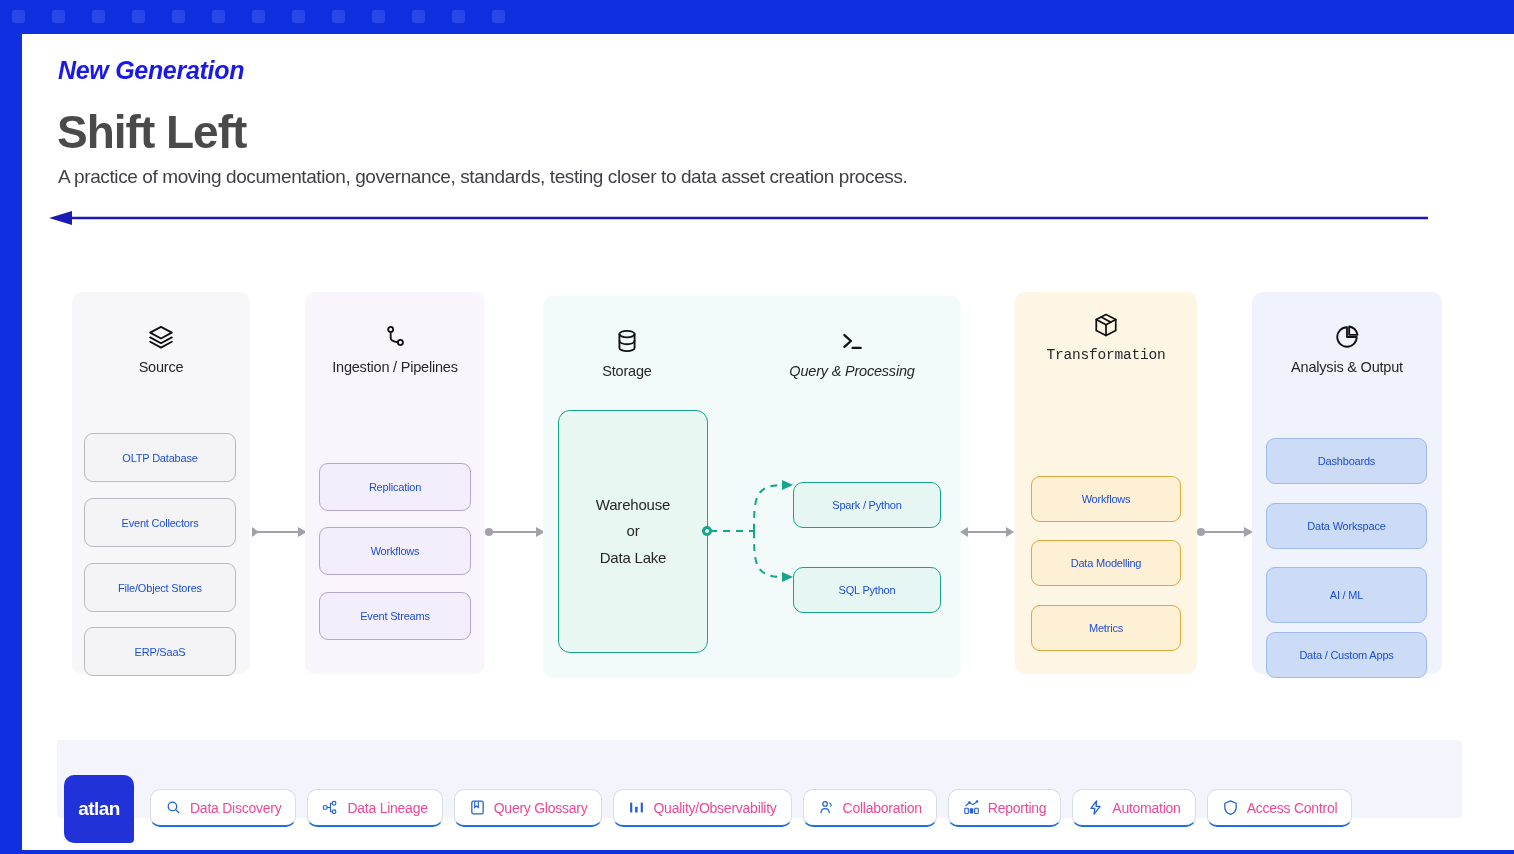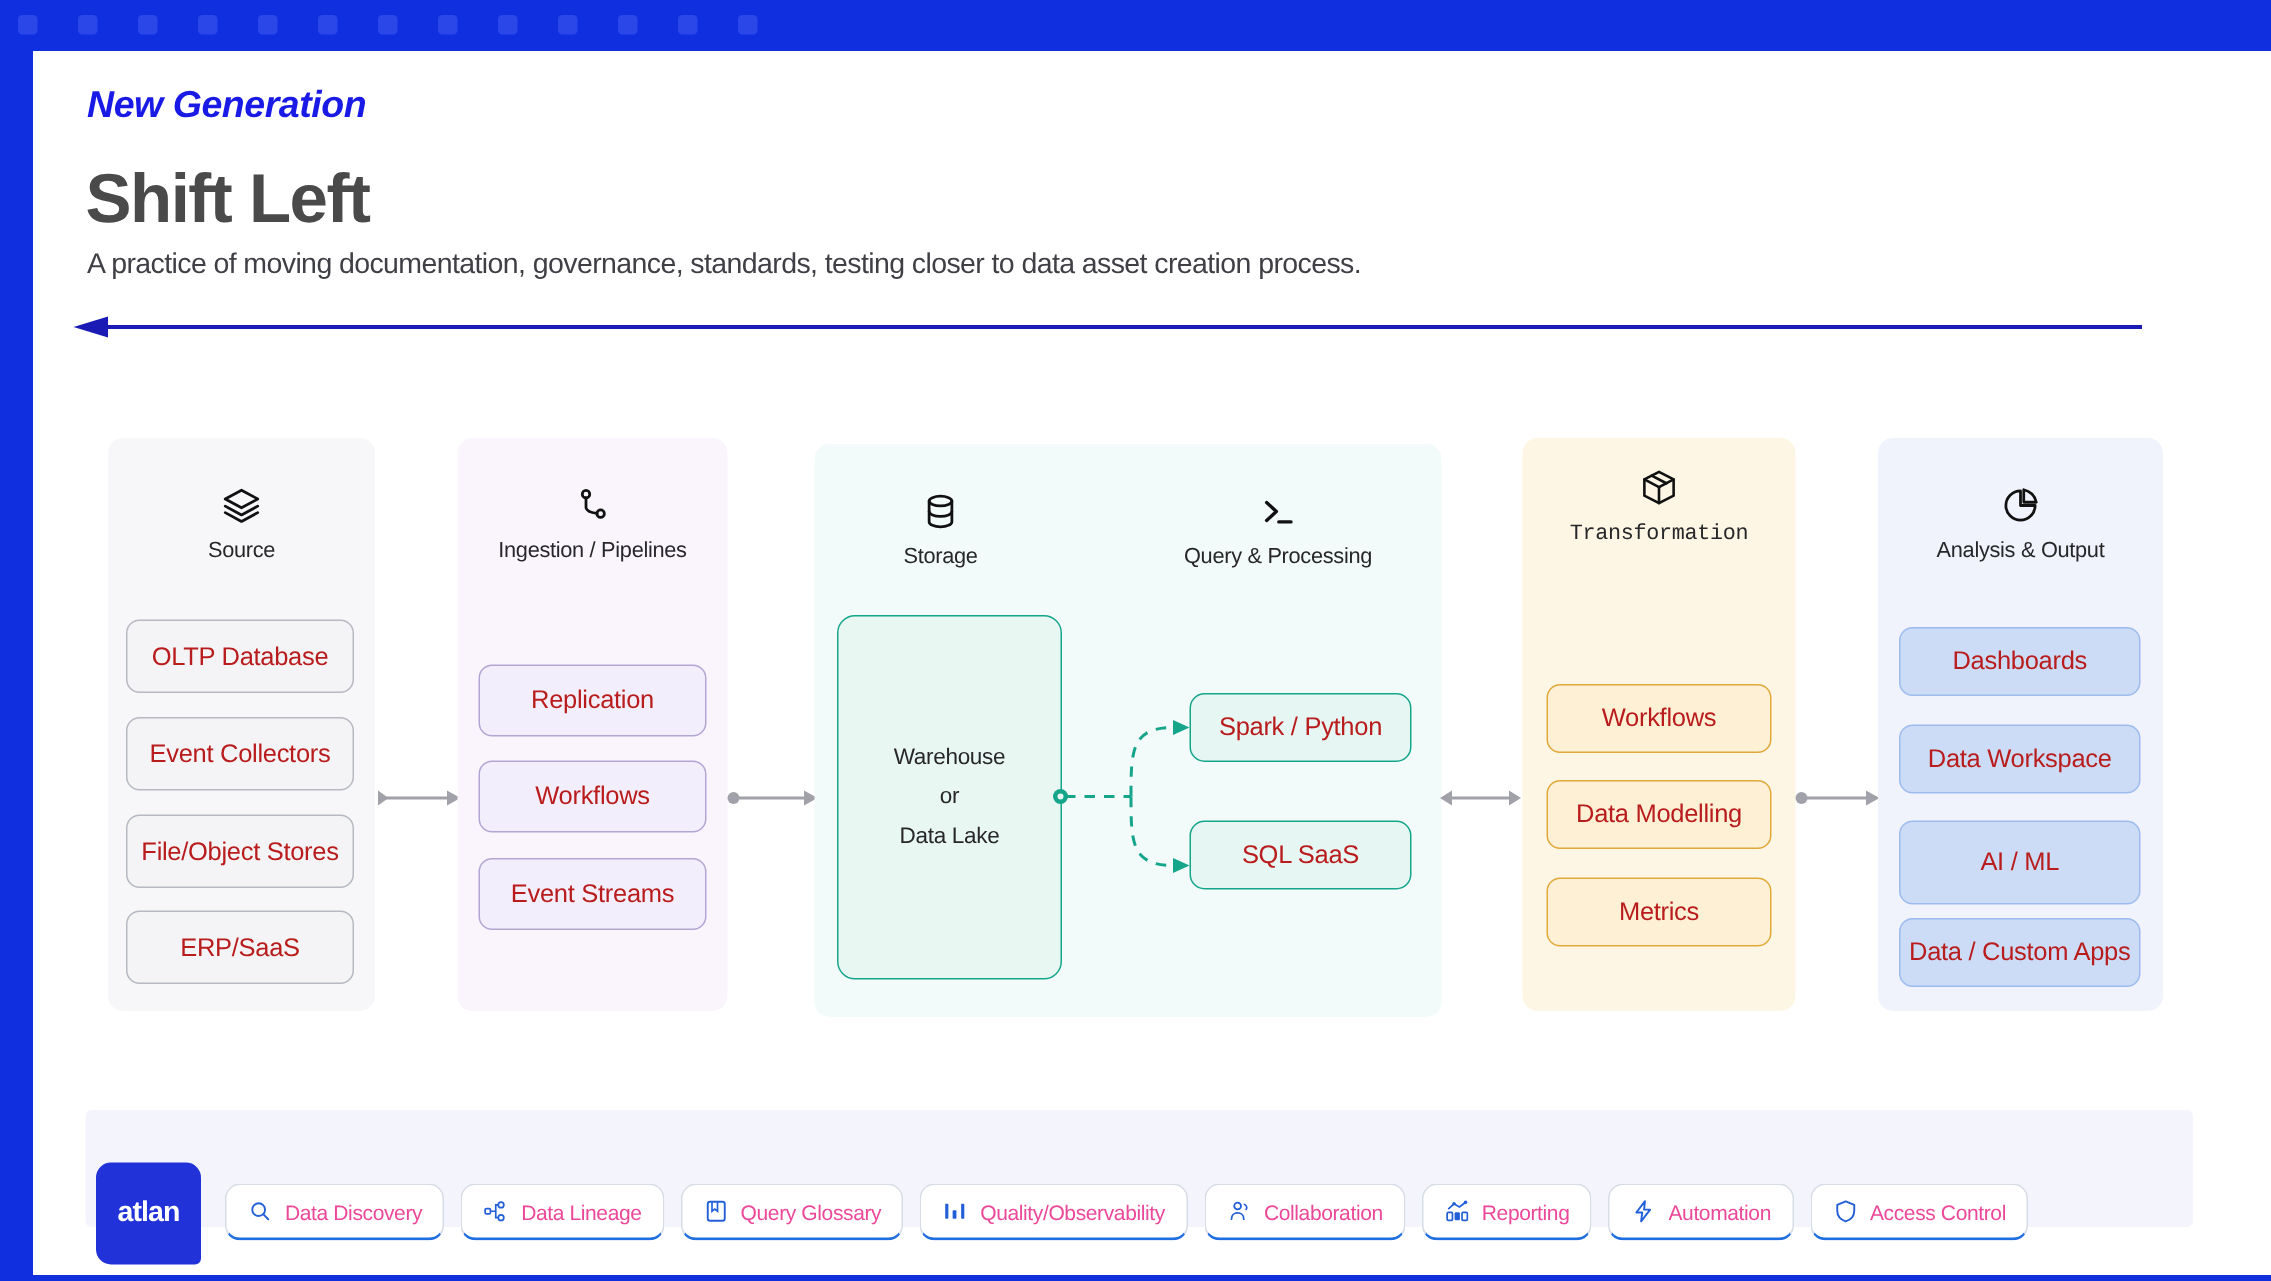--- a/index.html
+++ b/index.html
@@ -71,22 +71,23 @@
     width: 26px; height: 26px;
   }
   .stage-label {
     font-size: 14.5px; color: #27272a; letter-spacing: -0.2px;
   }
 
   .chip {
     position: absolute;
     display: flex; align-items: center; justify-content: center;
     border-radius: 9px; border: 1px solid #b9bcc4;
-    font-size: 17px; color: #b91c1c; letter-spacing: -0.2px;
+    font-size: 11px; color: #1d4ed8; letter-spacing: -0.2px;
     background: #f5f5f7;
+    margin-top: 20px;
   }
 
   
   .v-gray   { background: #f7f7fa; }
   .v-purple { background: #faf5fd; }
   .v-teal   { background: #f2fafa; }
   .v-amber  { background: #fdf6e5; }
   .v-blue   { background: #f0f3fc; }
 
   .chip.c-gray   { background:#f4f4f6; border-color:#b6b9c1; }
@@ -215,21 +216,21 @@
 
   <div class="stage v-teal" style="left:543px; top:296px; width:418px; height:382px;">
     <div style="position:absolute; left:0; top:32px; width:168px; text-align:center;">
       <svg class="stage-icon" viewBox="0 0 24 24" fill="none" stroke="#111" stroke-width="1.7" stroke-linecap="round" stroke-linejoin="round">
         <ellipse cx="12" cy="5.6" rx="7" ry="3"></ellipse>
         <path d="M5 5.6 L5 18.4 C5 20 8.1 21.4 12 21.4 C15.9 21.4 19 20 19 18.4 L19 5.6"></path>
         <path d="M5 12 C5 13.6 8.1 15 12 15 C15.9 15 19 13.6 19 12"></path>
       </svg>
       <span class="stage-label">Storage</span>
     </div>
-    <div style="position:absolute; left:200px; top:32px; width:218px; text-align:center;">
+    <div style="position:absolute; left:200px; top:32px; width:218px; text-align:center;font-style:italic;">
       <svg class="stage-icon" viewBox="0 0 24 24" fill="none" stroke="#111" stroke-width="2.1" stroke-linecap="round" stroke-linejoin="round">
         <polyline points="5,6.5 11,12 5,17.5"></polyline>
         <line x1="12.5" y1="18.4" x2="20" y2="18.4"></line>
       </svg>
       <span class="stage-label">Query &amp; Processing</span>
     </div>
   </div>
 
   <div class="warehouse" style="left:558px; top:410px; width:150px; height:243px;">
     <div>
@@ -243,21 +244,21 @@
     <circle cx="9" cy="76" r="5" fill="#15a58a"></circle>
     <circle cx="9" cy="76" r="2" fill="#e9f7f3"></circle>
     <path d="M12 76 L56 76" stroke="#15a58a" stroke-width="2" stroke-dasharray="7 6" fill="none"></path>
     <path d="M56 76 C56 46, 56 30, 84 30" stroke="#15a58a" stroke-width="2" stroke-dasharray="7 6" fill="none"></path>
     <path d="M56 76 C56 106, 56 122, 84 122" stroke="#15a58a" stroke-width="2" stroke-dasharray="7 6" fill="none"></path>
     <polygon points="84,25 84,35 95,30" fill="#15a58a"></polygon>
     <polygon points="84,117 84,127 95,122" fill="#15a58a"></polygon>
   </svg>
 
   <div class="chip c-teal" style="left:793px; top:462px; width:148px; height:46px; border-width:1.5px; border-radius:10px;">Spark / Python</div>
-  <div class="chip c-teal" style="left:793px; top:547px; width:148px; height:46px; border-width:1.5px; border-radius:10px;">SQL SaaS</div>
+  <div class="chip c-teal" style="left:793px; top:547px; width:148px; height:46px; border-width:1.5px; border-radius:10px;">SQL Python</div>
 
   <svg class="connector" style="left:960px; top:524px; width:54px; height:16px;" viewBox="0 0 54 16">
     <line x1="8" y1="8" x2="46" y2="8" stroke="#a1a1aa" stroke-width="2"></line>
     <polygon points="46,3 46,13 54,8" fill="#a1a1aa"></polygon>
     <polygon points="8,3 8,13 0,8" fill="#a1a1aa"></polygon>
   </svg>
 
   <div class="stage v-amber" style="left:1015px; top:292px; width:182px; height:382px;">
     <div class="stage-head" style="top:20px;font-family:Liberation Mono, monospace;">
       <svg class="stage-icon" viewBox="0 0 24 24" fill="none" stroke="#111" stroke-width="1.6" stroke-linecap="round" stroke-linejoin="round">

